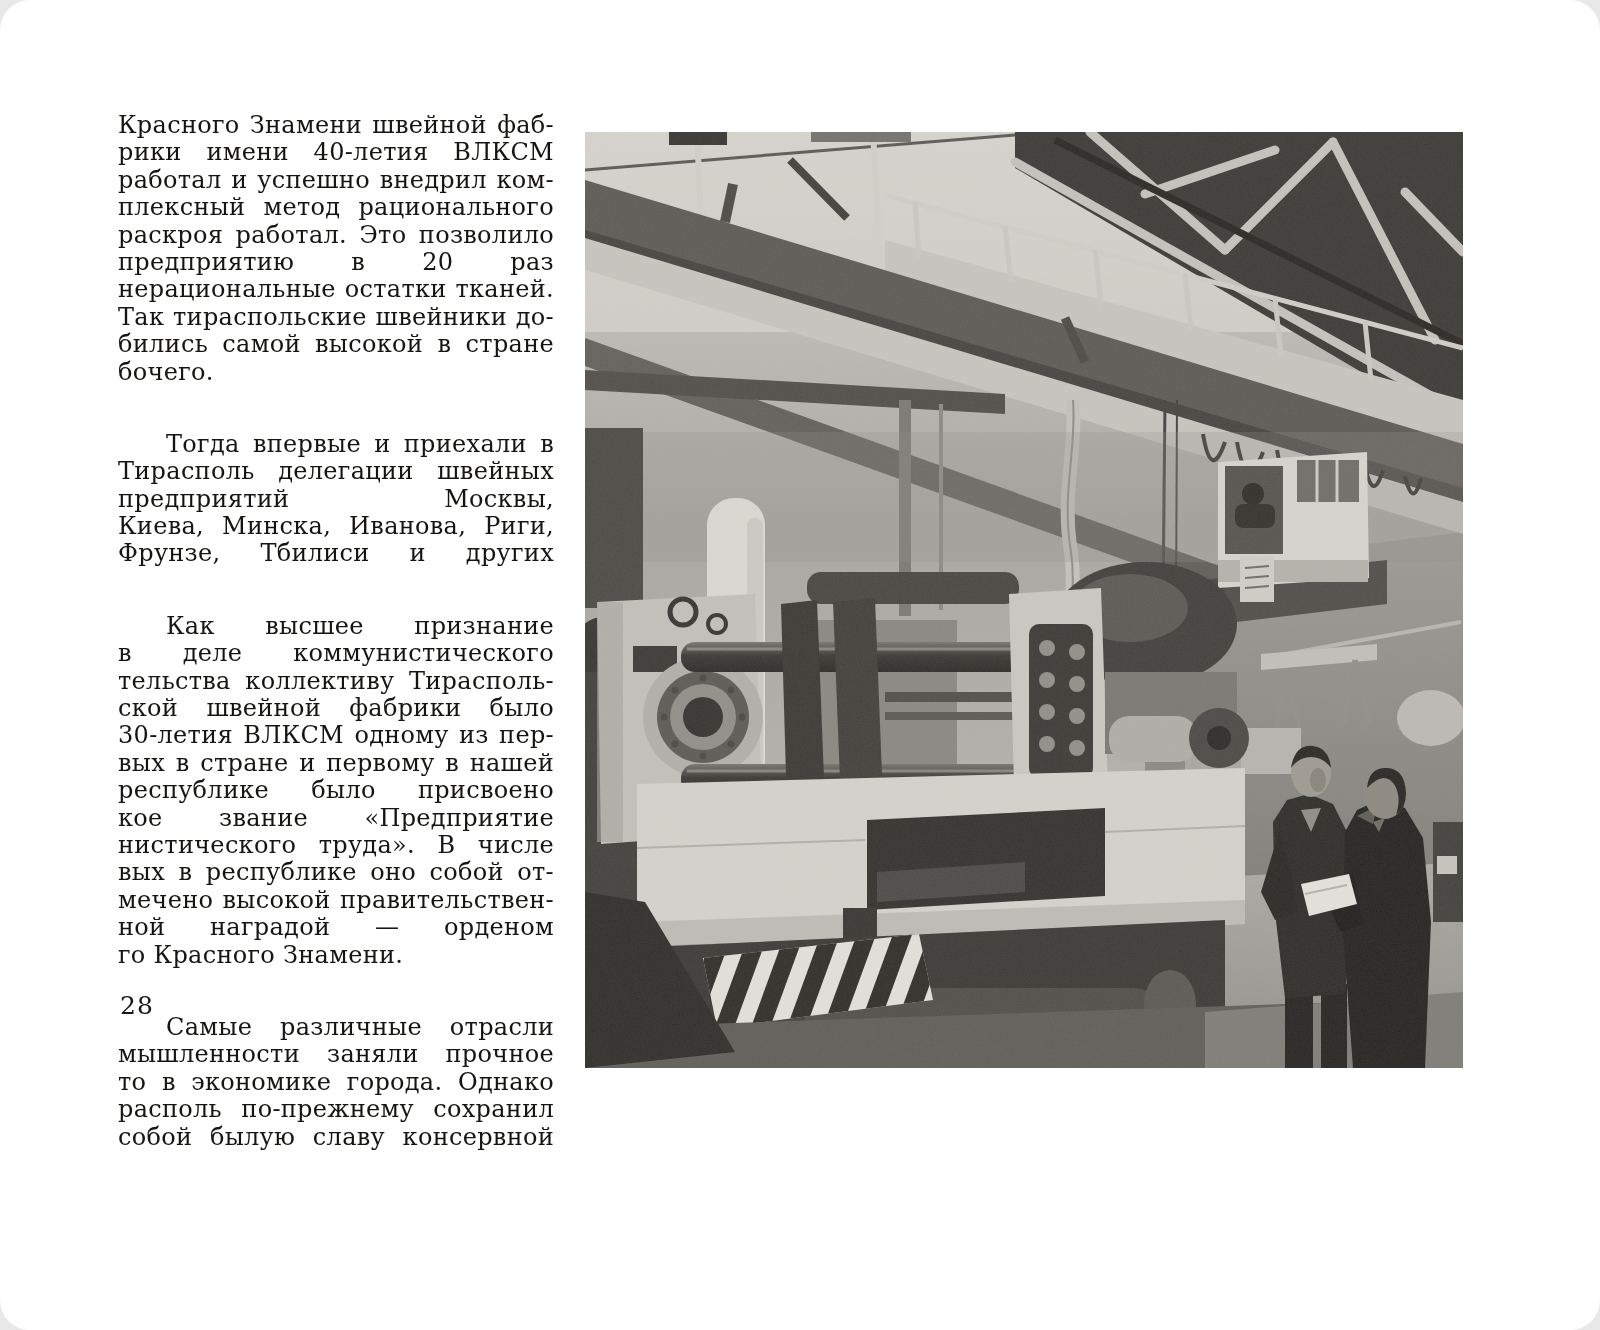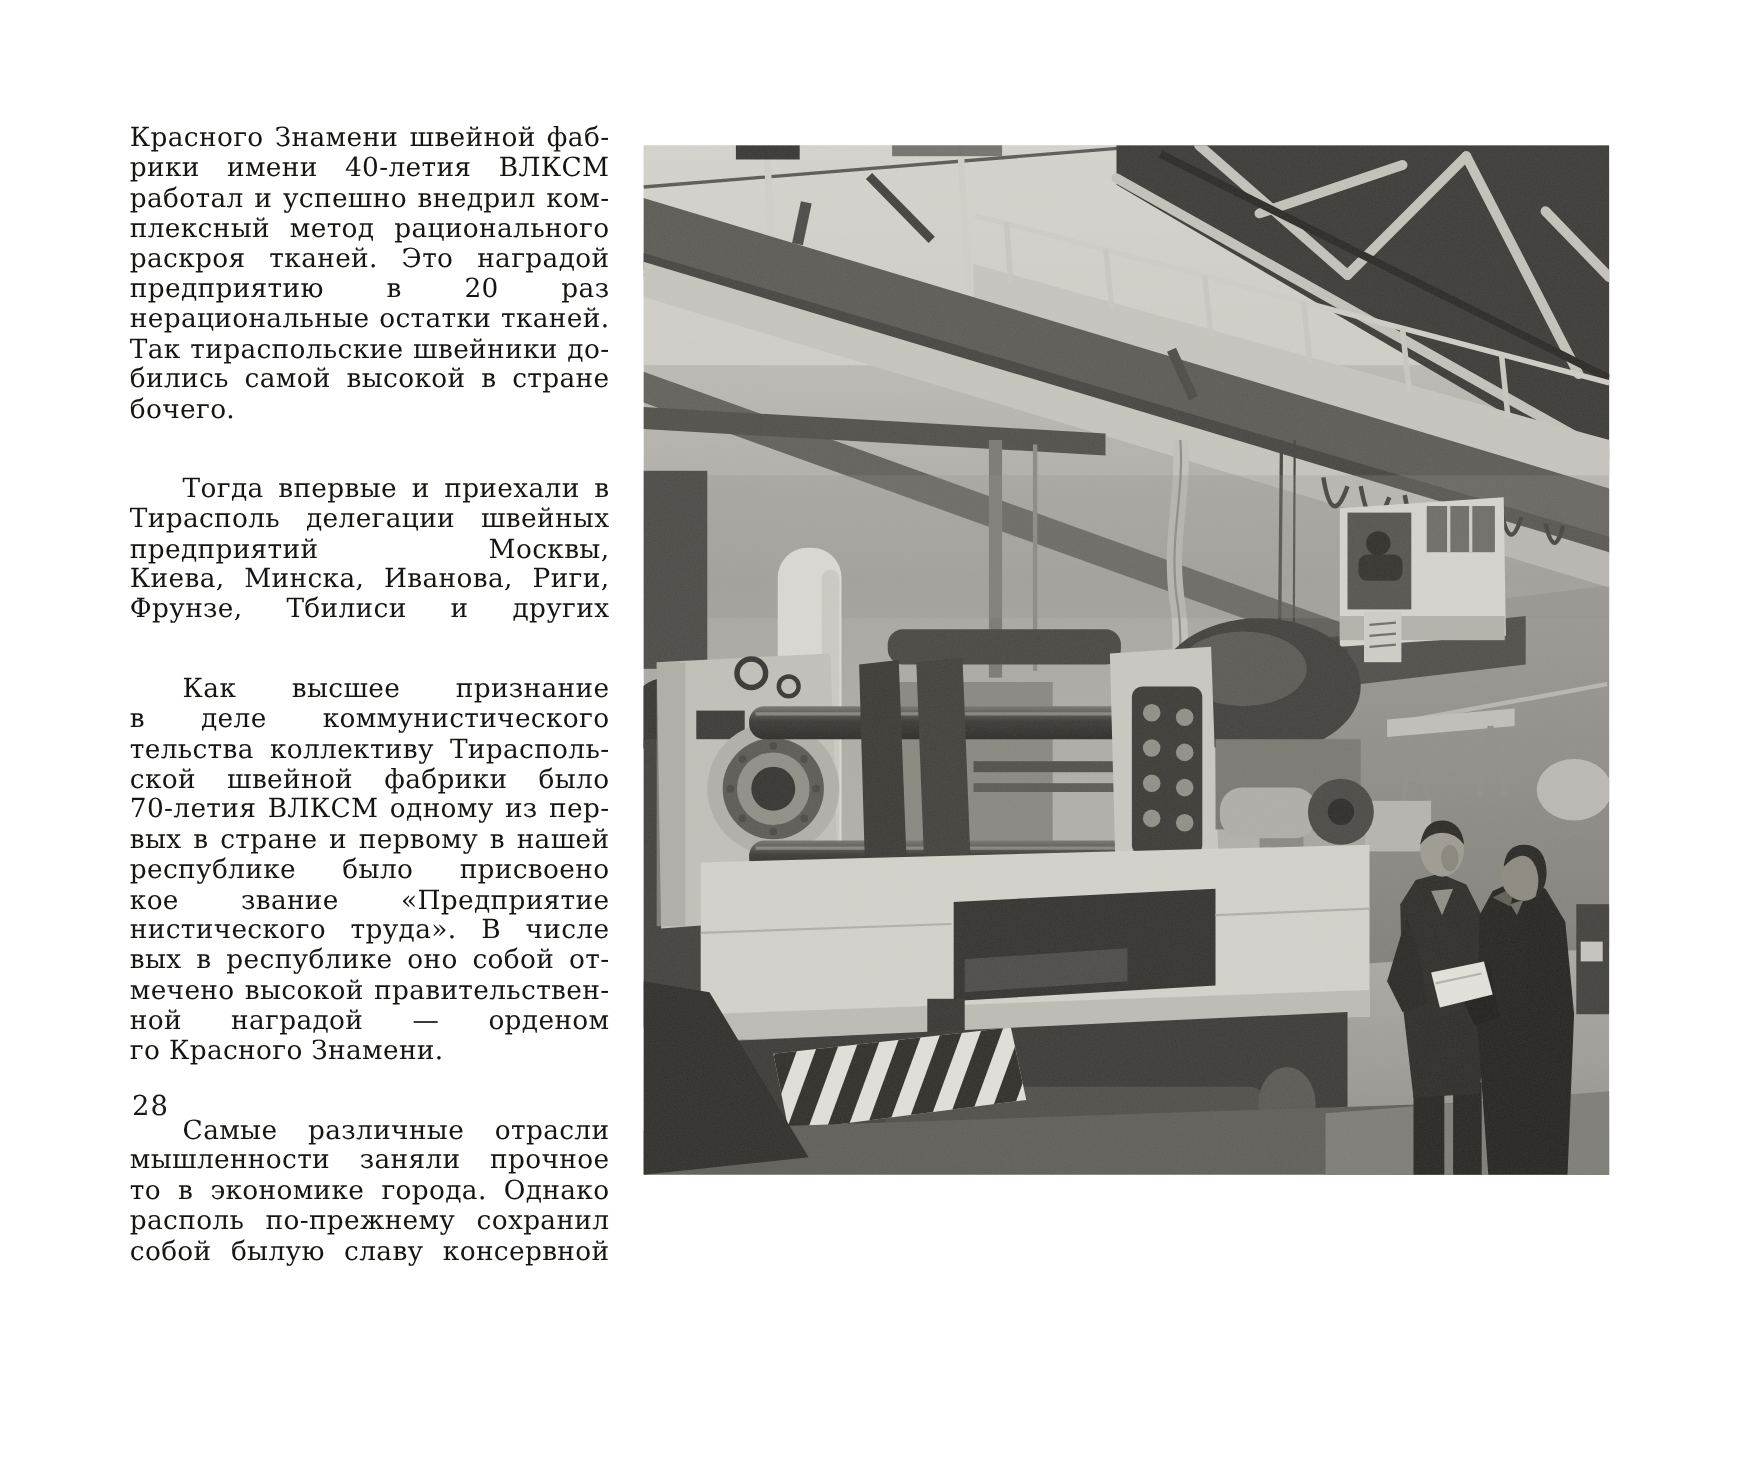--- a/index.html
+++ b/index.html
@@ -1,17 +1,17 @@
 <!DOCTYPE html>
 <html><head>
 <meta charset="utf-8">
 <style>
   html,body{margin:0;padding:0;background:#e8e8e8;}
   .page{position:relative;width:1600px;height:1330px;background:#ffffff;overflow:hidden;
-        font-family:"DejaVu Serif","Liberation Serif",serif;}
+        font-family:"DejaVu Serif","Liberation Serif",serif;border-radius:30px;}
   .textcol{position:absolute;left:118px;top:112px;width:436px;color:#171512;
            font-size:24px;line-height:27.4px;letter-spacing:0.3px;}
   .para{margin:0;}
   .line{text-align:justify;text-align-last:justify;height:27.4px;overflow:hidden;}
   .line.left{text-align-last:left;}
   .line.ind{text-indent:48px;margin-top:45px;}
   .pagenum{position:absolute;left:120px;top:991px;font-size:25px;color:#1b1916;
            letter-spacing:1px;}
   .photo{position:absolute;left:585px;top:132px;width:878px;height:936px;}
   .photo svg{display:block;width:100%;height:100%;}
@@ -20,40 +20,40 @@
 <body>
 
 <div class="page">
 
   <div class="textcol">
     <div class="para">
       <div class="line">Красного Знамени швейной фаб-</div>
       <div class="line">рики имени 40-летия ВЛКСМ раз-</div>
       <div class="line">работал и успешно внедрил ком-</div>
       <div class="line">плексный метод рационального</div>
-      <div class="line">раскроя тканей. Это наградой</div>
+      <div class="line">раскроя работал. Это позволило</div>
       <div class="line">предприятию в 20 раз уменьшить</div>
       <div class="line">нерациональные остатки тканей.</div>
       <div class="line">Так тираспольские швейники до-</div>
       <div class="line">бились самой высокой в стране вы-</div>
       <div class="line left">бочего.</div>
     </div>
     <div class="para">
       <div class="line ind">Тогда впервые и приехали в</div>
       <div class="line">Тирасполь делегации швейных</div>
       <div class="line">предприятий Москвы, Ленинграда,</div>
       <div class="line">Киева, Минска, Иванова, Риги,</div>
       <div class="line left">Фрунзе, Тбилиси и других городов.</div>
     </div>
     <div class="para">
       <div class="line ind">Как высшее признание заслуг</div>
       <div class="line">в деле коммунистического строи-</div>
       <div class="line">тельства коллективу Тирасполь-</div>
       <div class="line">ской швейной фабрики было</div>
-      <div class="line">70-летия ВЛКСМ одному из пер-</div>
+      <div class="line">30-летия ВЛКСМ одному из пер-</div>
       <div class="line">вых в стране и первому в нашей</div>
       <div class="line">республике было присвоено высо-</div>
       <div class="line">кое звание «Предприятие комму-</div>
       <div class="line">нистического труда». В числе пер-</div>
       <div class="line">вых в республике оно собой от-</div>
       <div class="line">мечено высокой правительствен-</div>
       <div class="line">ной наградой — орденом Трудово-</div>
       <div class="line left">го Красного Знамени.</div>
     </div>
     <div class="para">

